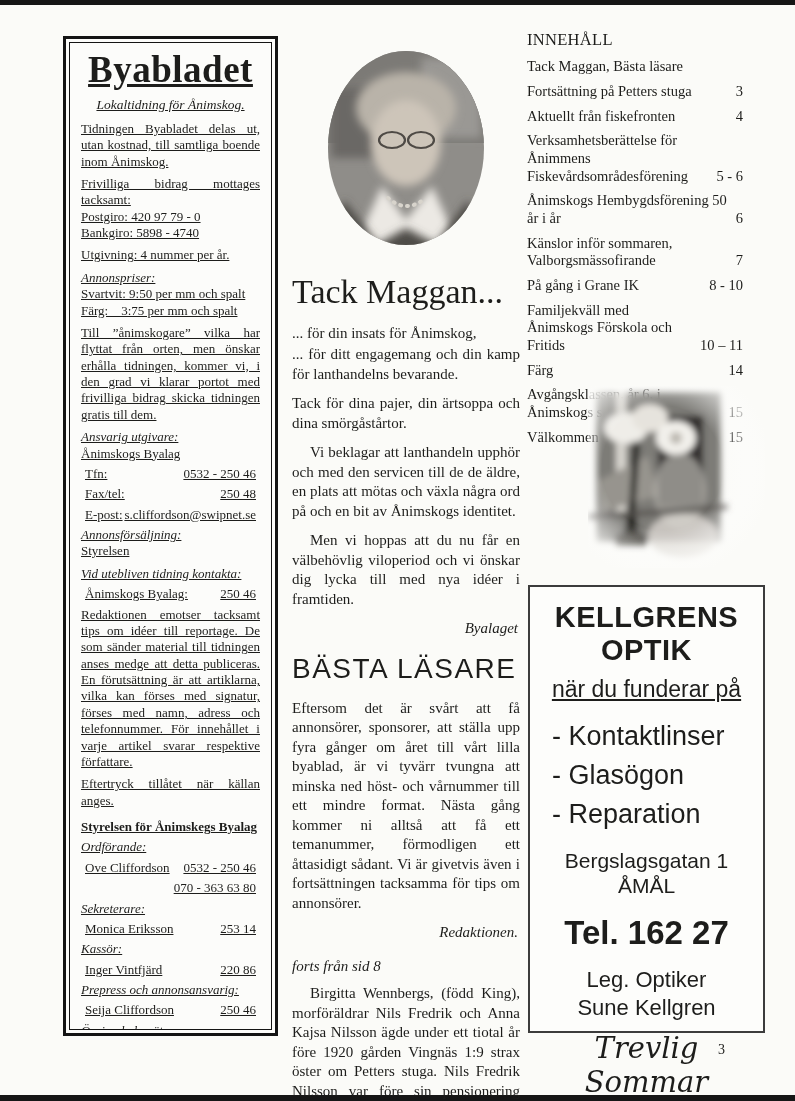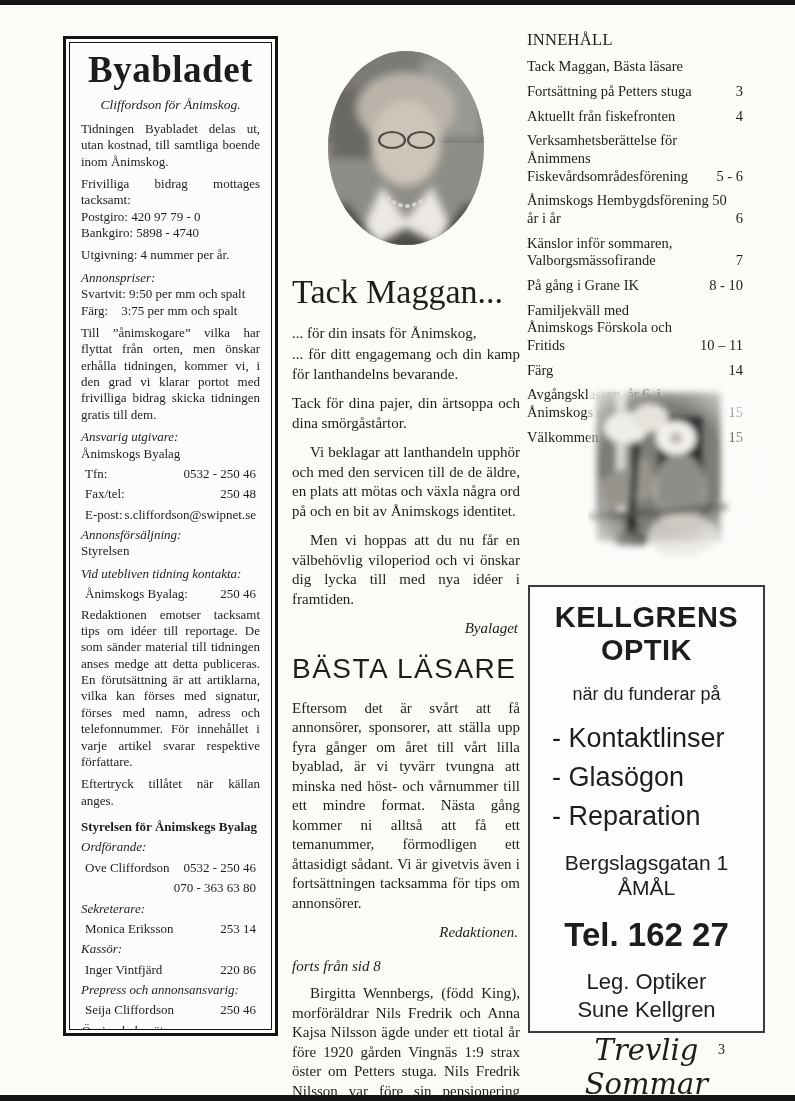--- a/index.html
+++ b/index.html
@@ -13,21 +13,21 @@
   .scan-edge.bottom{bottom:0;height:6px;}
 
   
   .mast-outer{
     position:absolute;left:63px;top:36px;width:215px;height:1000px;
     border:3px solid #141414;padding:3px;box-sizing:border-box;background:#fcfcfa;
   }
   .mast-inner{
     border:1px solid #141414;height:100%;box-sizing:border-box;
     padding:8px 11px;overflow:hidden;
-    font-size:13px;line-height:1.26;
+    font-size:13px;line-height:1.26;text-decoration:underline;
   }
   .mast-title{
     font-size:37px;font-weight:bold;text-align:center;letter-spacing:.5px;
     margin:0 0 6px 0;line-height:1.05;
   }
   .mast-sub{font-style:italic;text-align:center;font-size:13.5px;margin:0 0 8px 0;}
   .mast-inner p{margin:0 0 6px 0;text-align:justify;}
   .mast-inner p.tight{margin-bottom:0;}
   .ital{font-style:italic;}
   .prow{display:flex;justify-content:space-between;margin:4px;}
@@ -58,41 +58,41 @@
 
   .flower-wrap{position:absolute;left:588px;top:386px;width:177px;height:182px;}
 
   .ad-box{
     position:absolute;left:528px;top:585px;width:237px;height:448px;box-sizing:border-box;
     border:2px solid #3c3c3c;background:#fdfdfb;
     font-family:"Liberation Sans", sans-serif;text-align:center;
     padding:14px 8px 0 8px;
   }
   .ad-name{font-size:29px;font-weight:bold;letter-spacing:.5px;line-height:1.15;}
-  .ad-tag{font-size:18px;margin-top:16px;}
+  .ad-tag{font-size:23px;margin-top:8px;text-decoration:underline;}
   .ad-services{text-align:left;margin:14px 0 0 14px;font-size:27px;line-height:1.45;}
   .ad-addr{font-size:21px;margin-top:14px;line-height:1.2;}
   .ad-phone{font-size:33px;font-weight:bold;margin-top:16px;}
   .ad-optiker{font-size:22px;margin-top:14px;line-height:1.25;}
   .ad-closing{
     font-family:"DejaVu Serif", serif;font-style:italic;font-size:29px;margin-top:10px;
   }
 
   .page-num{position:absolute;left:718px;top:1042px;font-size:14px;}
 </style>
 </head>
 <body>
 
 <div class="scan-edge top"></div>
 <div class="scan-edge bottom"></div>
 
 <div class="mast-outer">
   <div class="mast-inner">
     <div class="mast-title">Byabladet</div>
-    <div class="mast-sub">Cliffordson för Ånimskog.</div>
+    <div class="mast-sub">Lokaltidning för Ånimskog.</div>
 
     <p>Tidningen Byabladet delas ut, utan kostnad, till samtliga boende inom Ånimskog.</p>
     <p class="tight">Frivilliga bidrag mottages tacksamt:</p>
     <p class="tight">Postgiro: 420 97 79 - 0</p>
     <p>Bankgiro: 5898 - 4740</p>
 
     <p class="sec">Utgivning: 4 nummer per år.</p>
 
     <p class="ital sec tight">Annonspriser:</p>
     <p class="tight">Svartvit: 9:50 per mm och spalt</p>

